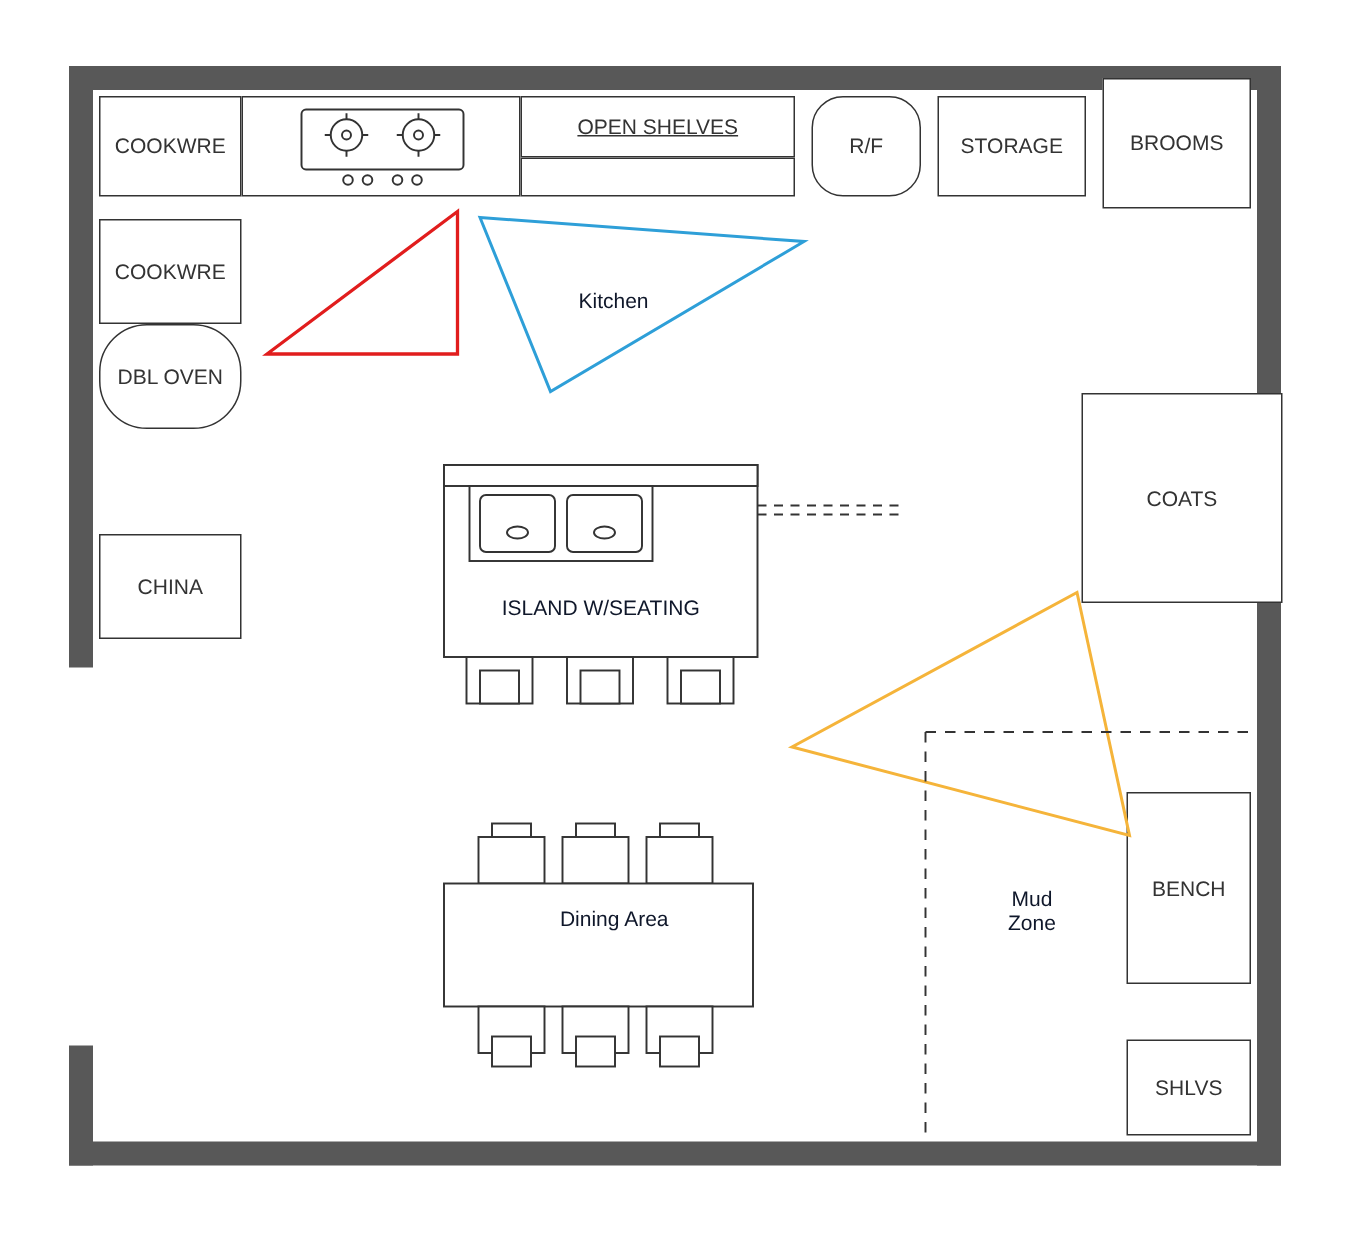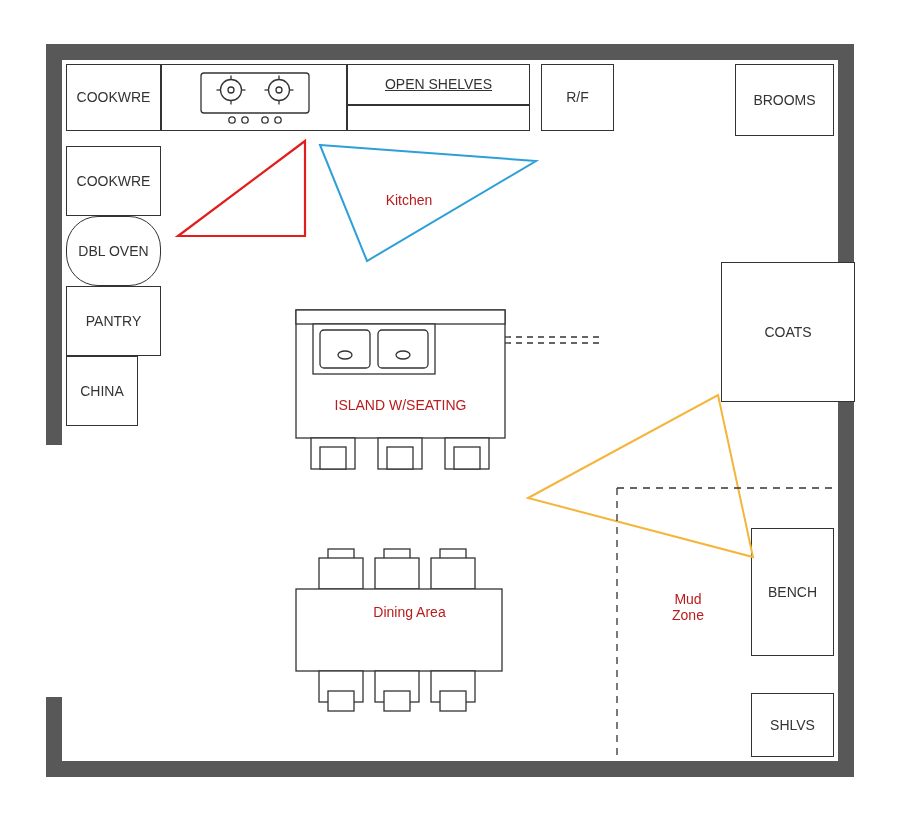--- a/index.html
+++ b/index.html
@@ -28,21 +28,21 @@
     box-sizing: border-box;
     display: flex;
     align-items: center;
     justify-content: center;
     text-align: center;
     line-height: 1.2;
   }
   .zone-label {
     position: absolute;
     text-align: center;
-    color: #b91c1c;
+    color: #0f172a;
   }
   svg.overlay {
     position: absolute;
     left: 0;
     top: 0;
     width: 900px;
     height: 822px;
     pointer-events: none;
   }
 </style>
@@ -61,37 +61,37 @@
     <span>COOKWRE</span>
   </div>
 
   <div class="cab" style="left:161px; top:64px; width:186px; height:67px;"></div>
 
   <div class="cab" style="left:347px; top:64px; width:183px; height:41px;text-decoration:underline;">
     <span>OPEN SHELVES</span>
   </div>
   <div class="cab" style="left:347px; top:105px; width:183px; height:26px;"></div>
 
-  <div class="cab" style="left:541px; top:64px; width:73px; height:67px;">
+  <div class="cab" style="left:541px; top:64px; width:73px; height:67px;border-radius:21px;">
     <span>R/F</span>
   </div>
-  <div class="cab" style="left:735px; top:64px; width:99px; height:72px;">
+  <div class="cab" style="left:625px; top:64px; width:99px; height:67px;">
+    <span>STORAGE</span>
+  </div>
+  <div class="cab" style="left:735px; top:52px; width:99px; height:87px;">
     <span>BROOMS</span>
   </div>
 
   <div class="cab" style="left:66px; top:146px; width:95px; height:70px;">
     <span>COOKWRE</span>
   </div>
   <div class="cab" style="left:66px; top:216px; width:95px; height:70px;border-radius:32px;">
     <span>DBL OVEN</span>
   </div>
-  <div class="cab" style="left:66px; top:286px; width:95px; height:70px;">
-    <span>PANTRY</span>
-  </div>
-  <div class="cab" style="left:66px; top:356px; width:72px; height:70px;">
+  <div class="cab" style="left:66px; top:356px; width:95px; height:70px;">
     <span>CHINA</span>
   </div>
 
   <div class="cab" style="left:721px; top:262px; width:134px; height:140px;">
     <span>COATS</span>
   </div>
   <div class="cab" style="left:751px; top:516px; width:83px; height:128px;margin-top:12px;">
     <span>BENCH</span>
   </div>
   <div class="cab" style="left:751px; top:693px; width:83px; height:64px;">

